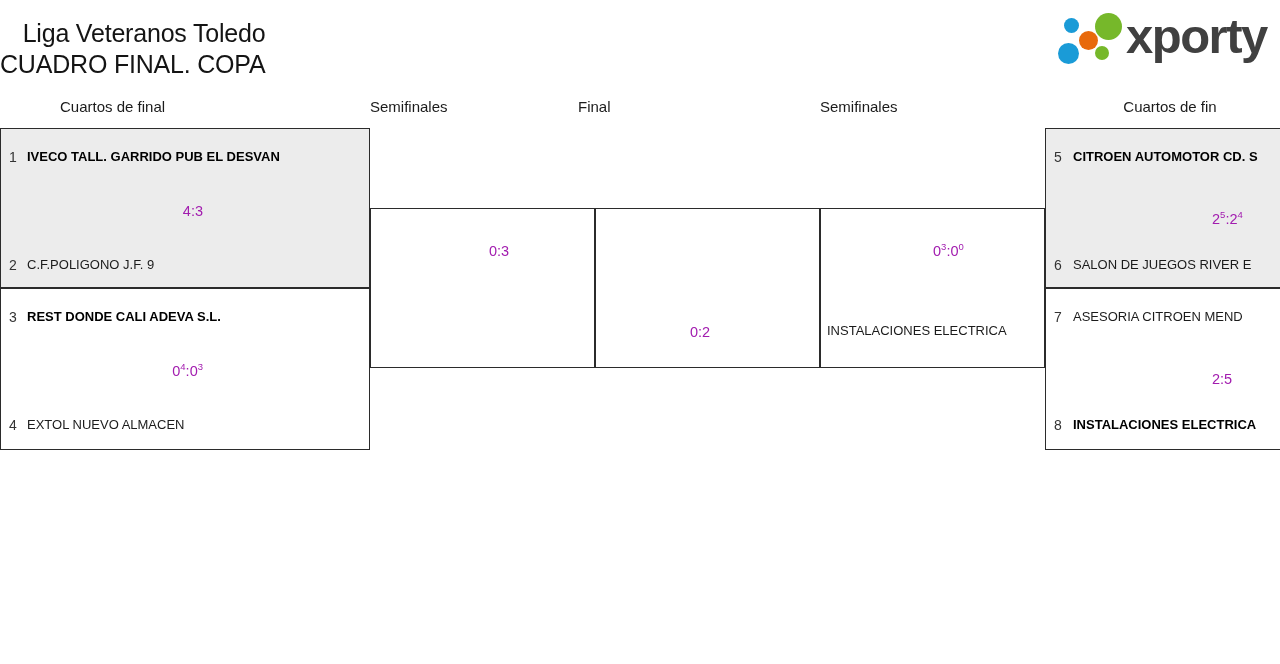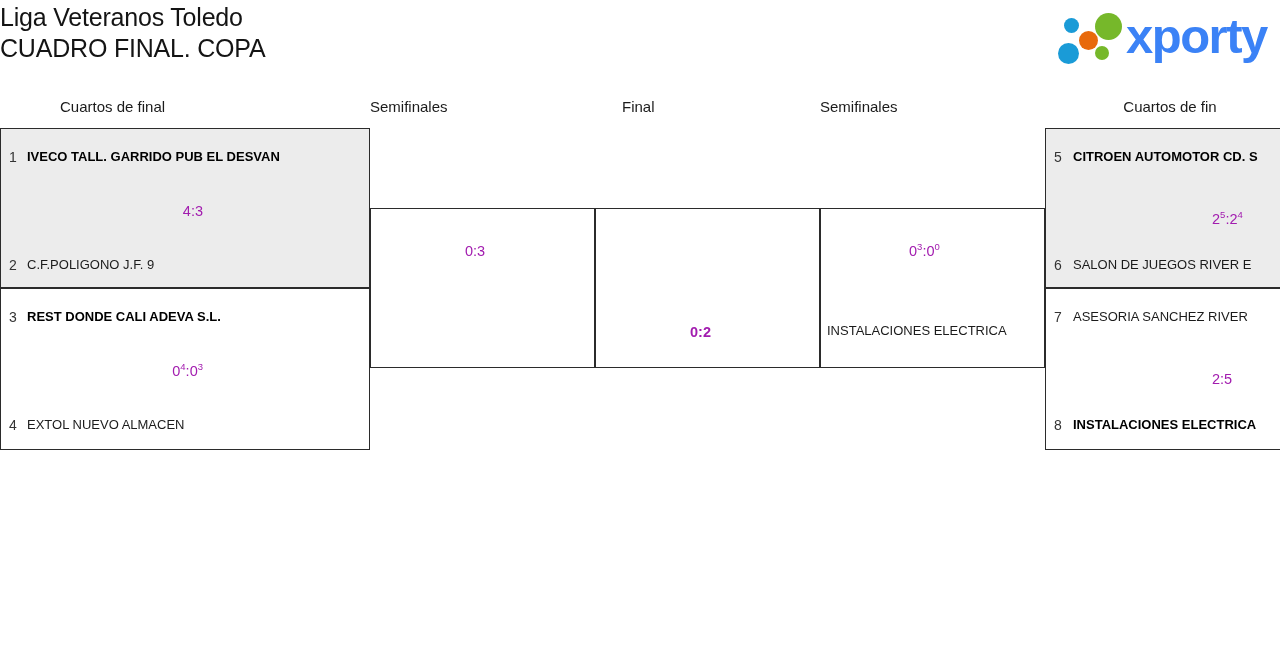--- a/index.html
+++ b/index.html
@@ -18,27 +18,28 @@
   }
 
   
   #header {
     position: absolute;
     left: 0; top: 0;
     width: 1280px; height: 90px;
   }
   #title-block {
     position: absolute;
-    left: 0; top: 2px;
+    left: 0; top: 18px;
     font-size: 25px;
     line-height: 31px;
     font-weight: 400;
     letter-spacing: -0.2px;
     color: #141414;
     white-space: nowrap;
+    text-align: right;
   }
   #title-line1, #title-line2 { display: block; }
 
   
   #logo {
     position: absolute;
     right: 2px; top: 4px;
     width: 230px; height: 66px;
   }
   #logo-dots {
@@ -51,37 +52,37 @@
   #dot-blue-bot   { left: 2px;  top: 33px; width: 21px; height: 21px; background: #1a9bd7; }
   #dot-orange     { left: 23px; top: 21px; width: 19px; height: 19px; background: #e8690b; }
   #dot-green-big  { left: 39px; top: 3px;  width: 27px; height: 27px; background: #76b82a; }
   #dot-green-sm   { left: 39px; top: 36px; width: 14px; height: 14px; background: #76b82a; }
   #logo-word {
     position: absolute;
     left: 78px; top: 2px;
     font-size: 49px;
     line-height: 60px;
     font-weight: 700;
-    color: #3b82f6;
+    color: #404040;
     letter-spacing: -1.5px;
   }
 
   
   .round-header {
     position: absolute;
     top: 97px;
     font-size: 15px;
     line-height: 20px;
     font-weight: 400;
     color: #1b1b1b;
     white-space: nowrap;
   }
   #round-h-0 { left: 60px;   width: 250px; }
   #round-h-1 { left: 370px;  width: 225px; }
-  #round-h-2 { left: 622px;  width: 225px; }
+  #round-h-2 { left: 578px;  width: 225px; }
   #round-h-3 { left: 820px;  width: 225px; }
   #round-h-4 { left: 1045px; width: 250px; text-align: center; }
 
   
   #bracket {
     position: absolute;
     left: 0; top: 0;
     width: 1280px; height: 664px;
   }
 
@@ -129,21 +130,21 @@
   .qf-left .row-bot  { top: 127px; }
   .qf-left .score    { right: 166px; top: 73px; }
 
   
   .qf-right .seed { left: 8px; }
   .qf-right .team { left: 27px; }
   .qf-right .row-top { top: 19px; }
   .qf-right .row-bot { top: 127px; }
   .qf-right .score   { left: 166px; top: 73px; margin-top: 8px; }
   .sf .team-bot { position: absolute; top: 113px; }
-  .sf .score    { position: absolute; top: 33px; }
+  .sf .score    { position: absolute; top: 33px; margin-left: 24px; }
   .sf-left .team-bot { left: 6px; }
   .sf-left .score    { left: 94px; }
   .sf-right .team-bot { left: 6px; }
   .sf-right .score    { left: 88px; }
   .fin .score    { position: absolute; left: 94px; top: 114px; }
 </style>
 </head>
 <body>
 
 <div id="header">
@@ -186,21 +187,21 @@
     <span class="score"><span>0</span><sup>4</sup>:<span>0</span><sup>3</sup></span>
     <span class="seed row-bot">4</span>
     <span class="team row-bot">EXTOL NUEVO ALMACEN</span>
   </div>
 
   <div class="match plain sf sf-left" id="sf1" style="left:370px; top:208px; width:225px; height:160px;">
 
     <span class="score">0:3</span>
   </div>
 
-  <div class="match plain fin" id="final" style="left:595px; top:208px; width:225px; height:160px;font-weight:bold;">
+  <div class="match plain fin" id="final" style="left:595px; top:208px; width:225px; height:160px;">
 
     <span class="score">0:2</span>
 
   </div>
 
   <div class="match plain sf sf-right" id="sf2" style="left:820px; top:208px; width:225px; height:160px;">
 
     <span class="score"><span>0</span><sup>3</sup>:<span>0</span><sup>0</sup></span>
     <span class="team team-bot">INSTALACIONES ELECTRICA</span>
   </div>
@@ -208,19 +209,19 @@
   <div class="match shaded qf-right" id="qf3" style="left:1045px; top:128px; width:370px; height:160px;">
     <span class="seed row-top">5</span>
     <span class="team row-top win">CITROEN AUTOMOTOR CD. S</span>
     <span class="score"><span>2</span><sup>5</sup>:<span>2</span><sup>4</sup></span>
     <span class="seed row-bot">6</span>
     <span class="team row-bot">SALON DE JUEGOS RIVER E</span>
   </div>
 
   <div class="match plain qf-right" id="qf4" style="left:1045px; top:288px; width:370px; height:162px;">
     <span class="seed row-top">7</span>
-    <span class="team row-top">ASESORIA SANCHEZ RIVER</span>
+    <span class="team row-top">ASESORIA CITROEN MEND</span>
     <span class="score">2:5</span>
     <span class="seed row-bot">8</span>
     <span class="team row-bot win">INSTALACIONES ELECTRICA</span>
   </div>
 
 </div>
 
 </body></html>

